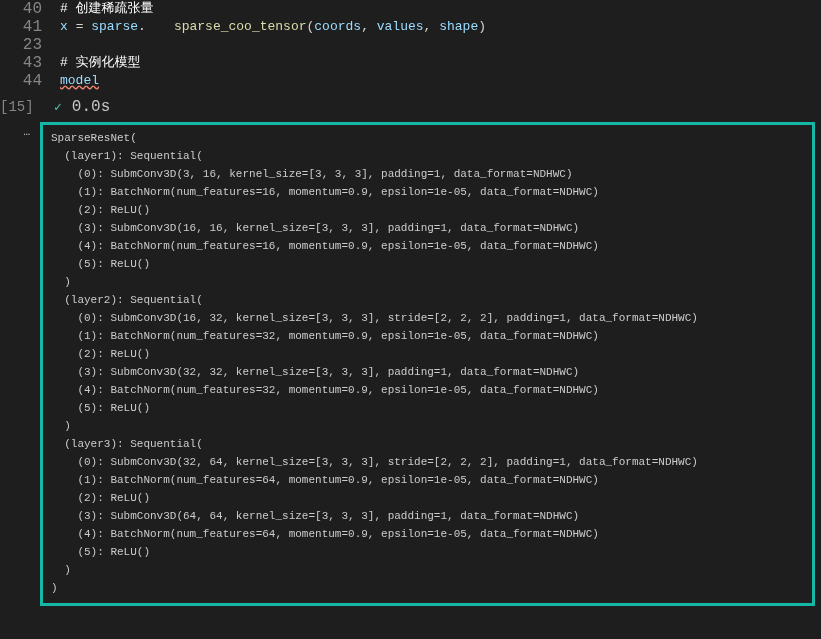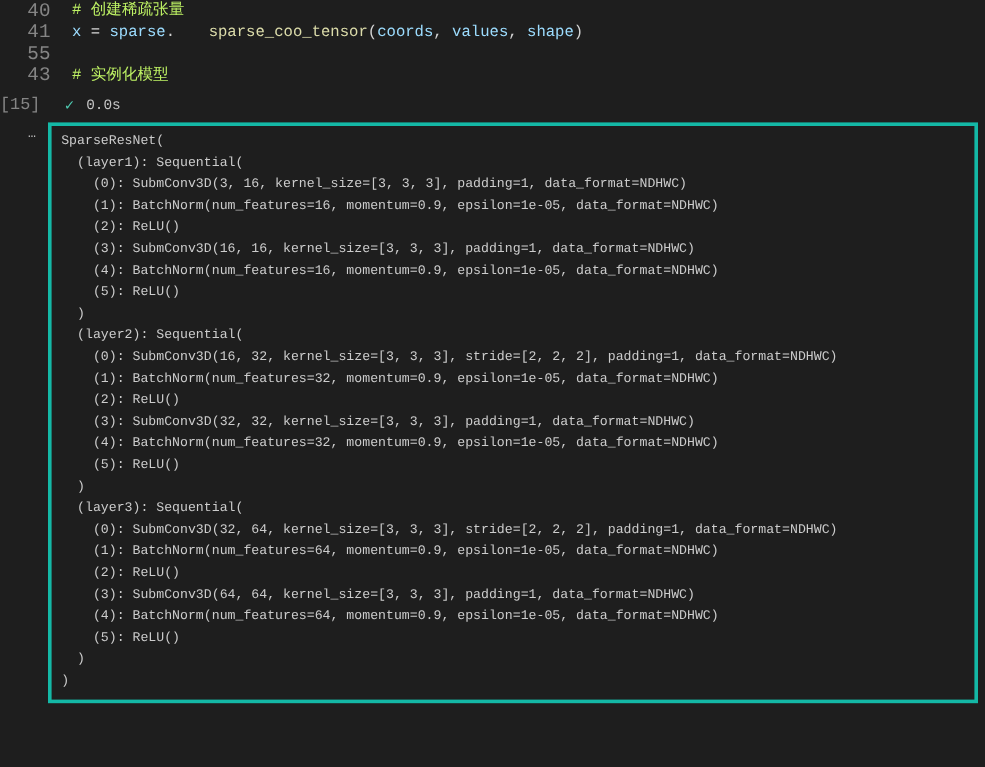--- a/index.html
+++ b/index.html
@@ -25,21 +25,21 @@
     width: 60px;
     text-align: right;
     color: #858585;
     padding-right: 18px;
     flex-shrink: 0;
     font-size: 16px;
   }
   .code-content {
     white-space: pre;
   }
-  .comment { color: #bef264; }
+  .comment { color: #ffffff; }
   .variable { color: #9cdcfe; }
   .func { color: #dcdcaa; margin-left: 28px; }
   .punct { color: #d4d4d4; }
   .wavy {
     text-decoration: underline wavy #f48771;
     text-decoration-skip-ink: none;
   }
   .run-row {
     display: flex;
     align-items: center;
@@ -51,21 +51,21 @@
     color: #858585;
     font-size: 14px;
     padding-right: 10px;
   }
   .check {
     color: #4ec9b0;
     margin-left: 14px;
     margin-right: 10px;
     font-size: 13px;
   }
-  .timing { color: #c5c5c5; font-size:12px;}
+  .timing { color: #c5c5c5; font-size:16px;}
   .output-container {
     display: flex;
   }
   .ellipsis-gutter {
     width: 40px;
     text-align: right;
     color: #c5c5c5;
     font-size: 11px;
     padding: 4px 10px 0 0;
     flex-shrink: 0;
@@ -89,26 +89,30 @@
 <div class="code-area" id="code-area">
     <div class="code-line">
       <div class="line-num">40</div>
       <div class="code-content"><span class="comment"># 创建稀疏张量</span></div>
     </div>
     <div class="code-line">
       <div class="line-num">41</div>
       <div class="code-content"><span class="variable">x</span> <span class="punct">=</span> <span class="variable">sparse</span><span class="punct">.</span><span class="func">sparse_coo_tensor</span><span class="punct">(</span><span class="variable">coords</span><span class="punct">,</span> <span class="variable">values</span><span class="punct">,</span> <span class="variable">shape</span><span class="punct">)</span></div>
     </div>
     <div class="code-line">
-      <div class="line-num">55</div>
+      <div class="line-num">23</div>
       <div class="code-content"></div>
     </div>
     <div class="code-line">
       <div class="line-num">43</div>
       <div class="code-content"><span class="comment"># 实例化模型</span></div>
+    </div>
+    <div class="code-line">
+      <div class="line-num">44</div>
+      <div class="code-content"><span class="variable wavy">model</span></div>
     </div>
   </div>
 
 <div class="run-row">
   <div class="run-gutter">[15]</div>
   <span class="check">✓</span>
   <span class="timing">0.0s</span>
 </div>
 
 <div class="output-container">

